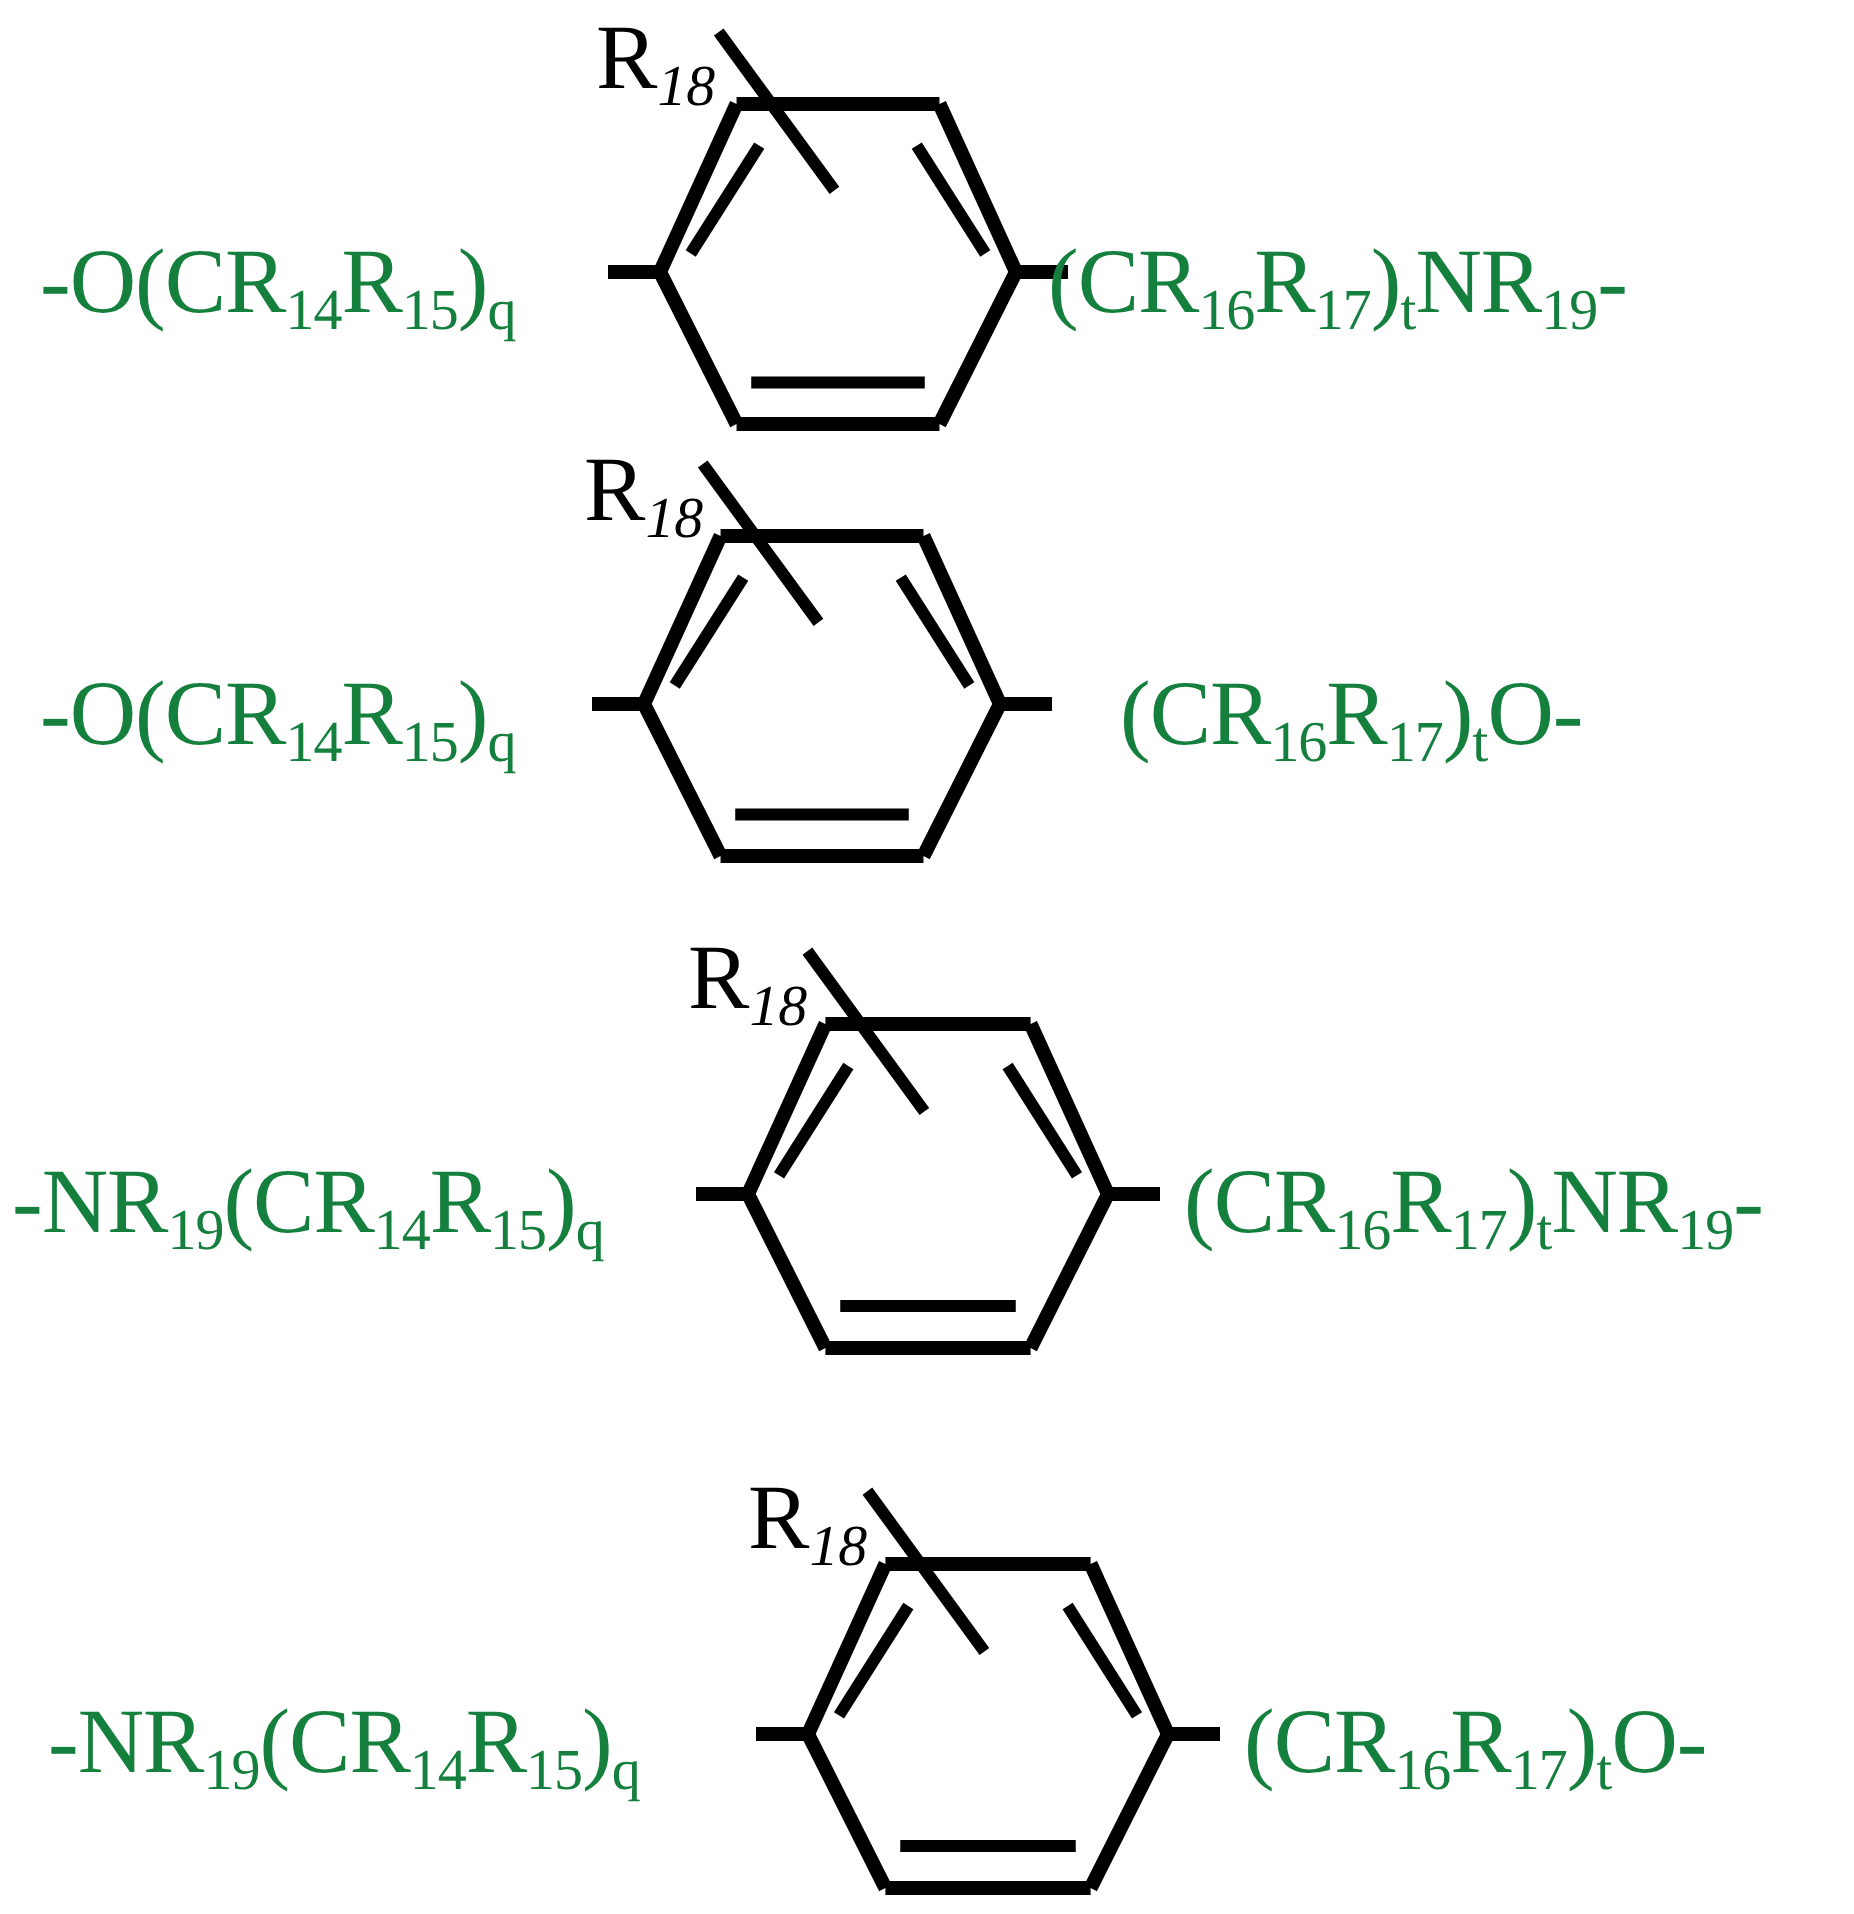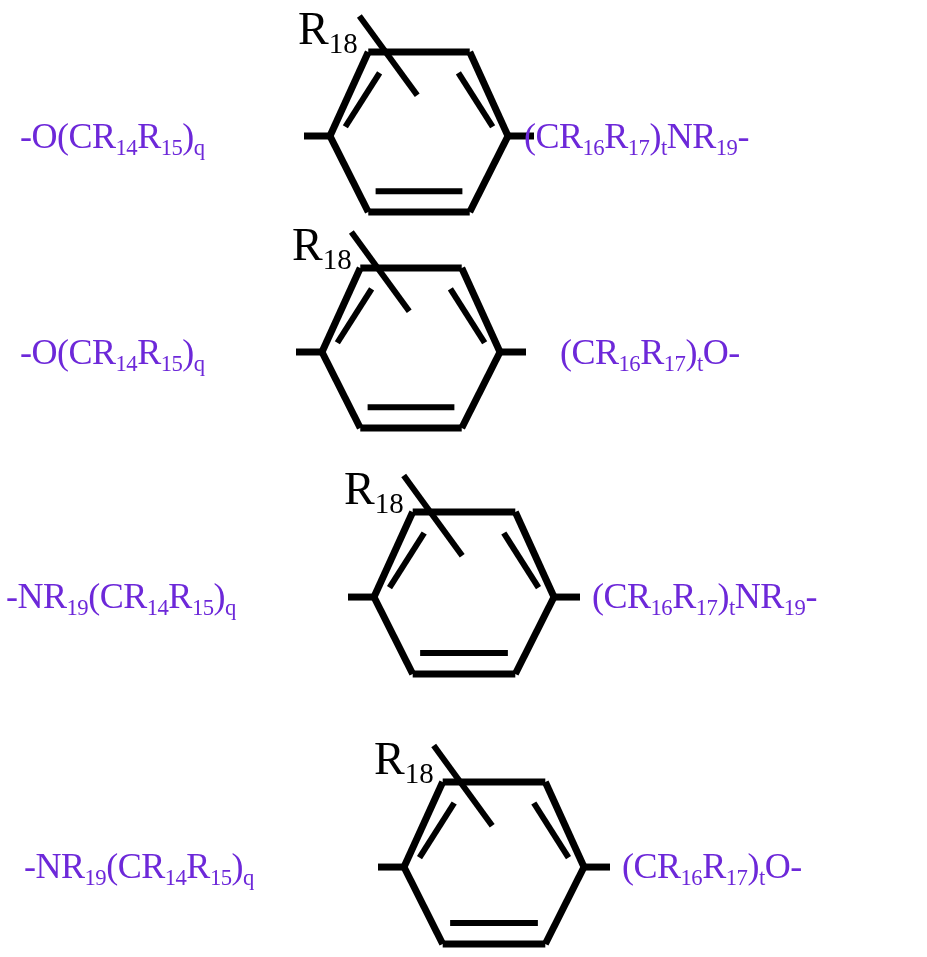--- a/index.html
+++ b/index.html
@@ -21,24 +21,24 @@
     background: #ffffff;
   }
   .formula-row {
     position: absolute;
     left: 0;
     width: 927px;
   }
   .frag {
     position: absolute;
     font-family: "Liberation Serif", "DejaVu Serif", serif;
-    font-size: 36px;
+    font-size: 46px;
     line-height: 1;
     white-space: nowrap;
-    color: #6d28d9;
+    color: #15803d;
     letter-spacing: -0.5px;
   }
   .frag sub {
     font-size: 0.63em;
     vertical-align: -0.30em;
     letter-spacing: -0.5px;
   }
   .ring-wrap {
     position: absolute;
   }
@@ -49,20 +49,21 @@
     position: absolute;
     font-family: "Liberation Serif", "DejaVu Serif", serif;
     font-size: 46px;
     line-height: 1;
     white-space: nowrap;
     color: #000;
   }
   .rlabel sub {
     font-size: 0.63em;
     vertical-align: -0.30em;
+    font-style: italic;
   }
 </style>
 </head>
 <body>
 
 <div id="sheet">
     <div class="formula-row" style="top: 0px;">
       <span class="frag" style="left: 20px; top: 118px;">-O(CR<sub>14</sub>R<sub>15</sub>)<sub>q</sub></span>
       <span class="rlabel" style="left: 298px; top: 6px;">R<sub>18</sub></span>
       <div class="ring-wrap" style="left: 330px; top: 52px;">

